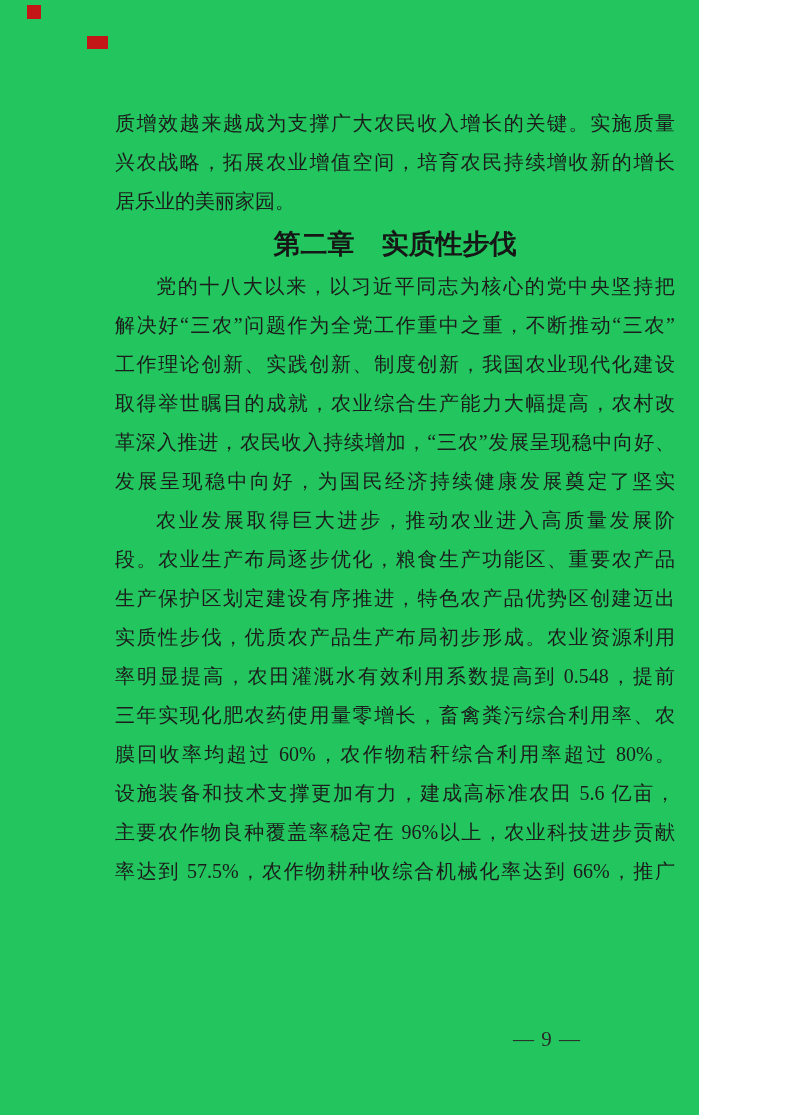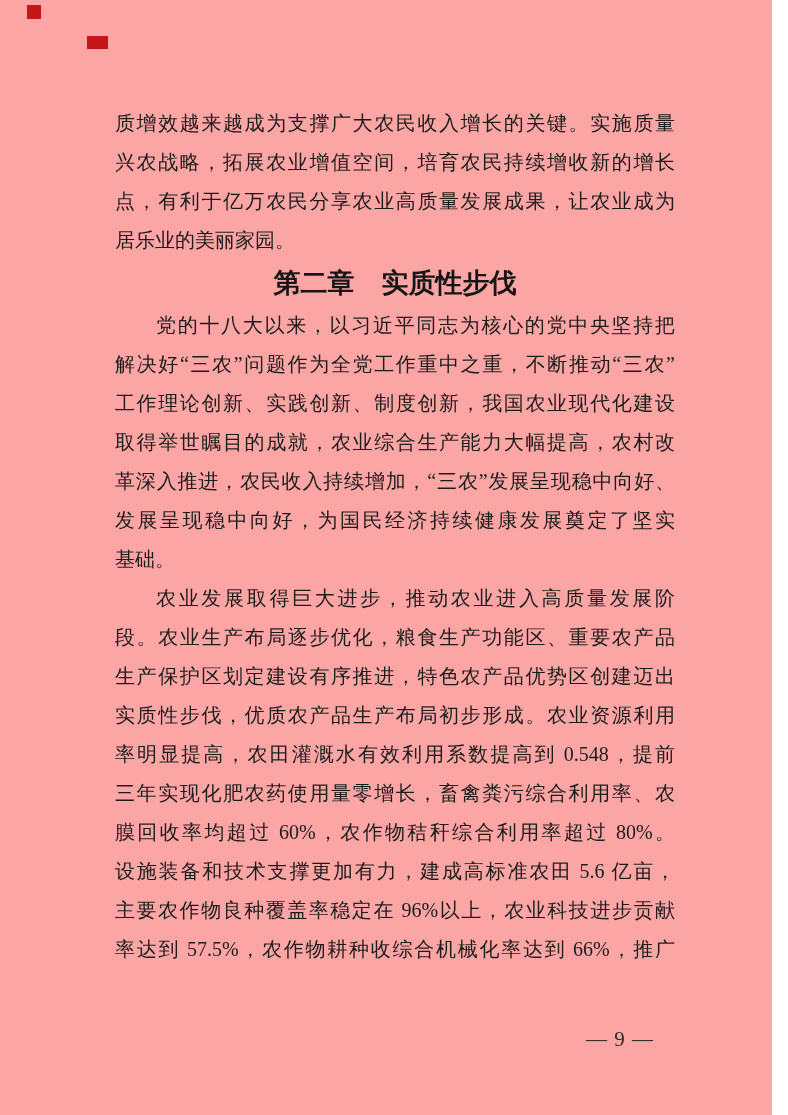--- a/index.html
+++ b/index.html
@@ -2,23 +2,23 @@
 <html><head>
 <meta charset="utf-8">
 <style>
   html, body {
     margin: 0;
     padding: 0;
     background: #ffffff;
   }
   .page {
     position: relative;
-    width: 772px;
+    width: 699px;
     height: 1115px;
-    background: #fca5a5;
+    background: #22c55e;
     overflow: hidden;
     font-family: "Liberation Serif", "DejaVu Serif", serif;
     color: #1c1c1c;
   }
   .text-block {
     position: absolute;
     left: 115px;
     top: 104px;
     width: 560px;
   }
@@ -73,32 +73,30 @@
 
   <div>
       <div class="scan-mark" style="left: 27px; top: 5px; width: 14px; height: 14px; background: rgb(196, 22, 22);"></div>
       <div class="scan-mark" style="left: 87px; top: 36px; width: 21px; height: 13px; background: rgb(196, 22, 22);"></div>
     </div>
 
   <div class="text-block">
     <div>
         <div class="line"><span>质增效越来越成为支撑广大农民收入增长的关键。实施质量</span></div>
         <div class="line"><span>兴农战略，拓展农业增值空间，培育农民持续增收新的增长</span></div>
-        <div class="line"><span>点，有利于亿万农民分享农业高质量发展成果，让农业成为</span></div>
         <div class="line short"><span>居乐业的美丽家园。</span></div>
       </div>
     <div class="chapter-heading">第二章　实质性步伐</div>
     <div>
         <div class="line indent"><span>党的十八大以来，以习近平同志为核心的党中央坚持把</span></div>
         <div class="line"><span>解决好“三农”问题作为全党工作重中之重，不断推动“三农”</span></div>
         <div class="line"><span>工作理论创新、实践创新、制度创新，我国农业现代化建设</span></div>
         <div class="line"><span>取得举世瞩目的成就，农业综合生产能力大幅提高，农村改</span></div>
         <div class="line"><span>革深入推进，农民收入持续增加，“三农”发展呈现稳中向好、</span></div>
         <div class="line"><span>发展呈现稳中向好，为国民经济持续健康发展奠定了坚实</span></div>
-        <div class="line short"><span>基础。</span></div>
       </div>
     <div>
         <div class="line indent"><span>农业发展取得巨大进步，推动农业进入高质量发展阶</span></div>
         <div class="line"><span>段。</span><span class="seg-bold">农业生产布局逐步优化，</span><span>粮食生产功能区、重要农产品</span></div>
         <div class="line"><span>生产保护区划定建设有序推进，特色农产品优势区创建迈出</span></div>
         <div class="line"><span>实质性步伐，优质农产品生产布局初步形成。</span><span class="seg-bold">农业资源利用</span></div>
         <div class="line"><span class="seg-bold">率明显提高，</span><span>农田灌溉水有效利用系数提高到 0.548，提前</span></div>
         <div class="line"><span>三年实现化肥农药使用量零增长，畜禽粪污综合利用率、农</span></div>
         <div class="line"><span>膜回收率均超过 60%，农作物秸秆综合利用率超过 80%。</span></div>
         <div class="line"><span class="seg-bold">设施装备和技术支撑更加有力，</span><span>建成高标准农田 5.6 亿亩，</span></div>

